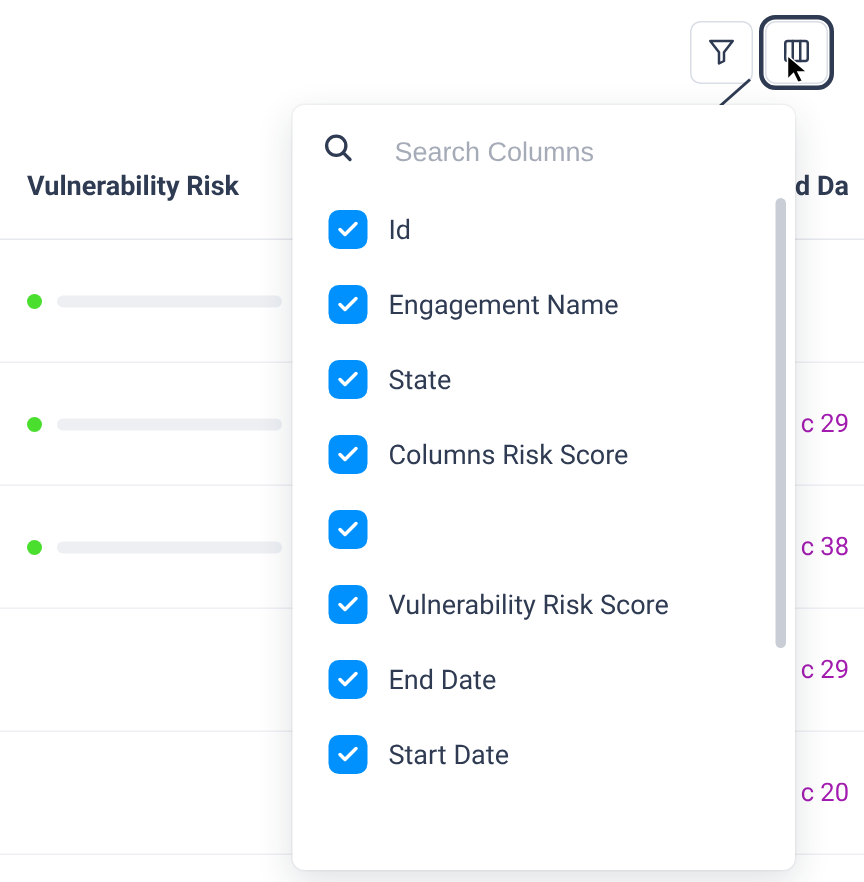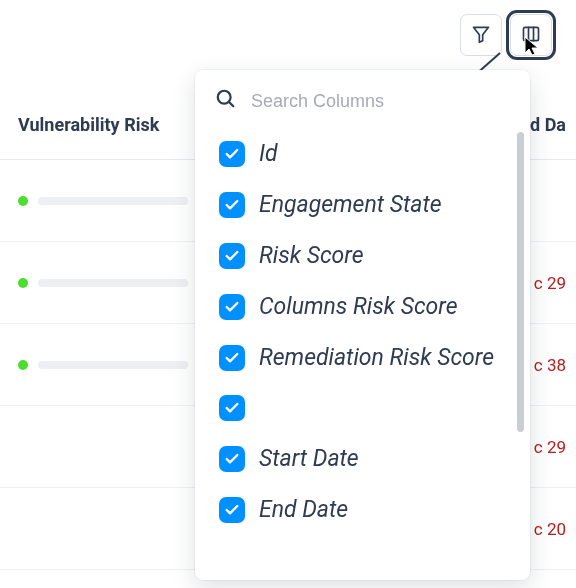--- a/index.html
+++ b/index.html
@@ -59,21 +59,21 @@
     border-bottom: 1px solid #eef0f4;
     display: flex;
     align-items: center;
     padding-left: 18px;
     position: relative;
   }
   .row-right {
     position:absolute;
     right:10px;
     font-size:17px;
-    color:#b91c1c;
+    color:#a21caf;
   }
   .dot {
     width: 10px;
     height: 10px;
     border-radius: 50%;
     background: #4ade2f;
     margin-right: 10px;
   }
   .bar {
     width: 150px;
@@ -98,20 +98,21 @@
     align-items: center;
     padding: 18px 20px 10px 20px;
     gap: 14px;
   }
   .search-input {
     border: none;
     outline: none;
     font-size: 18px;
     color: #2f3b52;
     flex: 1;
+    margin-left: 12px;
   }
   .search-input::placeholder {
     color: #a6abb8;
   }
   .list-wrap {
     flex: 1;
     overflow: hidden;
     position: relative;
     padding: 4px 0 0 0;
   }
@@ -130,23 +131,22 @@
     height: 26px;
     border-radius: 7px;
     background: #0091ff;
     display: flex;
     align-items: center;
     justify-content: center;
     flex-shrink: 0;
   }
   .chk svg { display:block; }
   .item-label {
-    font-size: 23px;
+    font-size: 18px;
     color: #2f3b52;
-    font-style: italic;
   }
   .scrollbar {
     position: absolute;
     right: 6px;
     top: 8px;
     width: 7px;
     height: 300px;
     background: #c9cdd6;
     border-radius: 4px;
   }
@@ -245,65 +245,65 @@
             </svg>
         </span>
         <span class="item-label">Id</span>
       </div>
       <div class="item">
         <span class="chk">
           <svg width="16" height="16" viewBox="0 0 24 24" fill="none" stroke="#fff" stroke-width="3.5" stroke-linecap="round" stroke-linejoin="round">
               <polyline points="4 12 9 17 20 6"></polyline>
             </svg>
         </span>
-        <span class="item-label">Engagement State</span>
-      </div>
-      <div class="item">
-        <span class="chk">
-          <svg width="16" height="16" viewBox="0 0 24 24" fill="none" stroke="#fff" stroke-width="3.5" stroke-linecap="round" stroke-linejoin="round">
-              <polyline points="4 12 9 17 20 6"></polyline>
-            </svg>
-        </span>
-        <span class="item-label">Risk Score</span>
+        <span class="item-label">Engagement Name</span>
+      </div>
+      <div class="item">
+        <span class="chk">
+          <svg width="16" height="16" viewBox="0 0 24 24" fill="none" stroke="#fff" stroke-width="3.5" stroke-linecap="round" stroke-linejoin="round">
+              <polyline points="4 12 9 17 20 6"></polyline>
+            </svg>
+        </span>
+        <span class="item-label">State</span>
       </div>
       <div class="item">
         <span class="chk">
           <svg width="16" height="16" viewBox="0 0 24 24" fill="none" stroke="#fff" stroke-width="3.5" stroke-linecap="round" stroke-linejoin="round">
               <polyline points="4 12 9 17 20 6"></polyline>
             </svg>
         </span>
         <span class="item-label">Columns Risk Score</span>
       </div>
       <div class="item">
         <span class="chk">
           <svg width="16" height="16" viewBox="0 0 24 24" fill="none" stroke="#fff" stroke-width="3.5" stroke-linecap="round" stroke-linejoin="round">
               <polyline points="4 12 9 17 20 6"></polyline>
             </svg>
         </span>
-        <span class="item-label">Remediation Risk Score</span>
-      </div>
-      <div class="item">
-        <span class="chk">
-          <svg width="16" height="16" viewBox="0 0 24 24" fill="none" stroke="#fff" stroke-width="3.5" stroke-linecap="round" stroke-linejoin="round">
-              <polyline points="4 12 9 17 20 6"></polyline>
-            </svg>
-        </span>
+      </div>
+      <div class="item">
+        <span class="chk">
+          <svg width="16" height="16" viewBox="0 0 24 24" fill="none" stroke="#fff" stroke-width="3.5" stroke-linecap="round" stroke-linejoin="round">
+              <polyline points="4 12 9 17 20 6"></polyline>
+            </svg>
+        </span>
+        <span class="item-label">Vulnerability Risk Score</span>
+      </div>
+      <div class="item">
+        <span class="chk">
+          <svg width="16" height="16" viewBox="0 0 24 24" fill="none" stroke="#fff" stroke-width="3.5" stroke-linecap="round" stroke-linejoin="round">
+              <polyline points="4 12 9 17 20 6"></polyline>
+            </svg>
+        </span>
+        <span class="item-label">End Date</span>
       </div>
       <div class="item">
         <span class="chk">
           <svg width="16" height="16" viewBox="0 0 24 24" fill="none" stroke="#fff" stroke-width="3.5" stroke-linecap="round" stroke-linejoin="round">
               <polyline points="4 12 9 17 20 6"></polyline>
             </svg>
         </span>
         <span class="item-label">Start Date</span>
-      </div>
-      <div class="item">
-        <span class="chk">
-          <svg width="16" height="16" viewBox="0 0 24 24" fill="none" stroke="#fff" stroke-width="3.5" stroke-linecap="round" stroke-linejoin="round">
-              <polyline points="4 12 9 17 20 6"></polyline>
-            </svg>
-        </span>
-        <span class="item-label">End Date</span>
       </div>
     </div>
     <div class="scrollbar"></div>
   </div>
 </div>
 
 </body></html>

